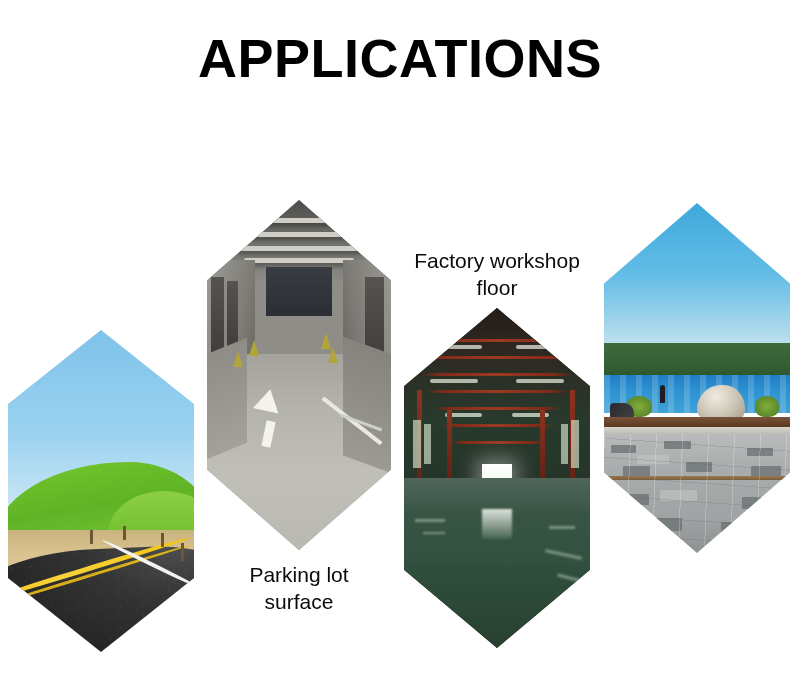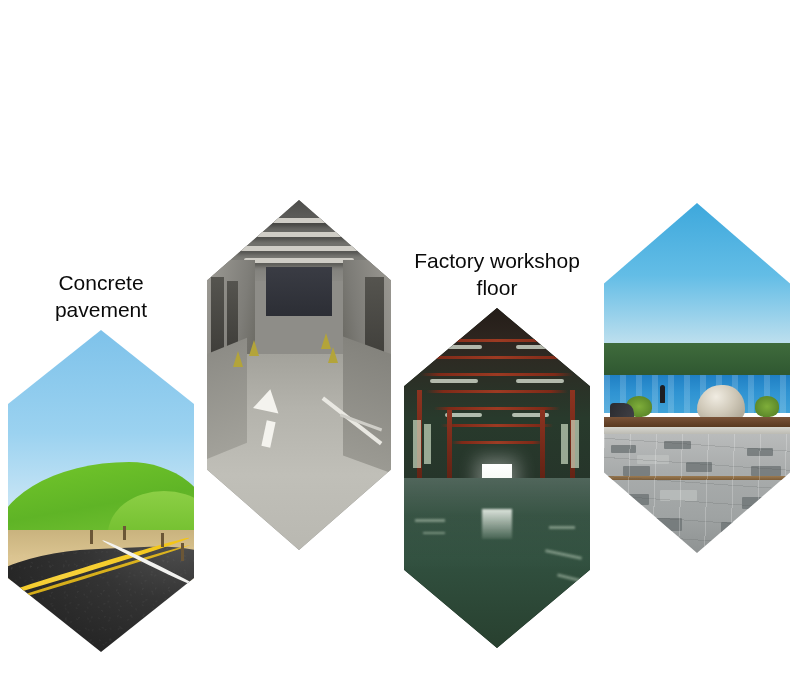--- a/index.html
+++ b/index.html
@@ -292,26 +292,25 @@
       repeating-linear-gradient(92deg, rgba(255,255,255,.22) 0 1px, rgba(255,255,255,0) 1px 26px),
       repeating-linear-gradient(4deg, rgba(80,85,85,.18) 0 1px, rgba(0,0,0,0) 1px 19px);
   }
 </style>
 </head>
 <body>
 
 <div id="poster">
 
   <div class="title-block">
+    <span class="title-line">APPLICATIONS</span>
   </div>
 
   <div class="card" style="left:8px; top:330px; width:186px; height:322px;">
 
-    <div class="card-label label-above">Concrete
-pavement</div>
 
     <div class="hexa">
       <div class="scene">
         <div class="s1-sky"></div>
         <div class="s1-hill"></div>
         <div class="s1-hill2"></div>
         <div class="s1-verge"></div>
         <div class="s1-road">
           <div class="s1-road-tex"></div>
         </div>
@@ -348,20 +347,22 @@
         <div class="s2-stripe"></div>
         <div class="s2-cone" style="left:14%; top:43%;"></div>
         <div class="s2-cone" style="left:23%; top:40%;"></div>
         <div class="s2-cone" style="left:62%; top:38%;"></div>
         <div class="s2-cone" style="left:66%; top:42%;"></div>
         <div class="s2-arrow-stem"></div>
         <div class="s2-arrow"></div>
       </div>
     </div>
 
+    <div class="card-label label-below">Parking lot
+surface</div>
   </div>
 
   <div class="card" style="left:404px; top:308px; width:186px; height:340px;">
 
     <div class="card-label label-above">Factory workshop
 floor</div>
 
     <div class="hexa">
       <div class="scene">
         <div class="s3-bg"></div>

